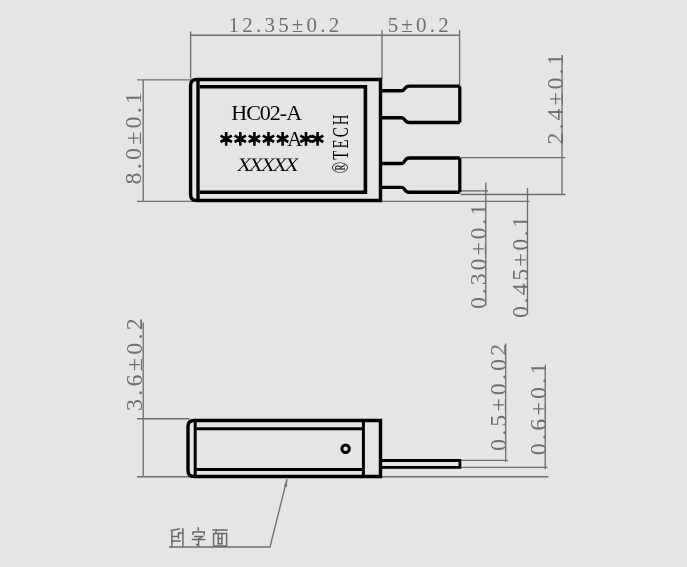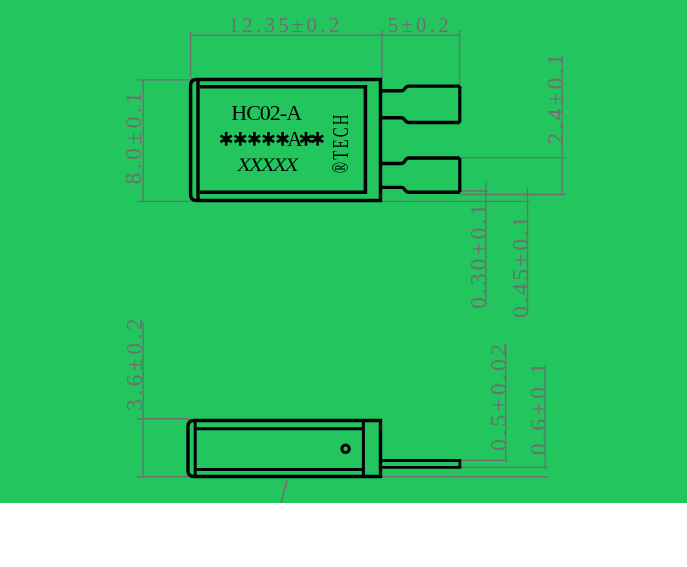--- a/index.html
+++ b/index.html
@@ -1,16 +1,16 @@
 <!DOCTYPE html>
 <html><head>
 <meta charset="utf-8">
 <style>
   html,body{margin:0;padding:0;background:#fff;}
-  #canvas{position:relative;width:687px;height:503px;background:#22c55e;overflow:hidden;}
+  #canvas{position:relative;width:687px;height:567px;background:#e5e5e5;overflow:hidden;}
   svg{position:absolute;left:0;top:0;filter:blur(0.45px);}
   text{font-family:"Liberation Serif", serif;}
   .dim{fill:#6f6f6f;font-size:21px;letter-spacing:3.2px;}
   .dimv{fill:#6f6f6f;font-size:24px;letter-spacing:2.4px;}
 </style>
 </head>
 <body>
 <div id="canvas">
 <svg width="687" height="567" viewBox="0 0 687 567">
 

